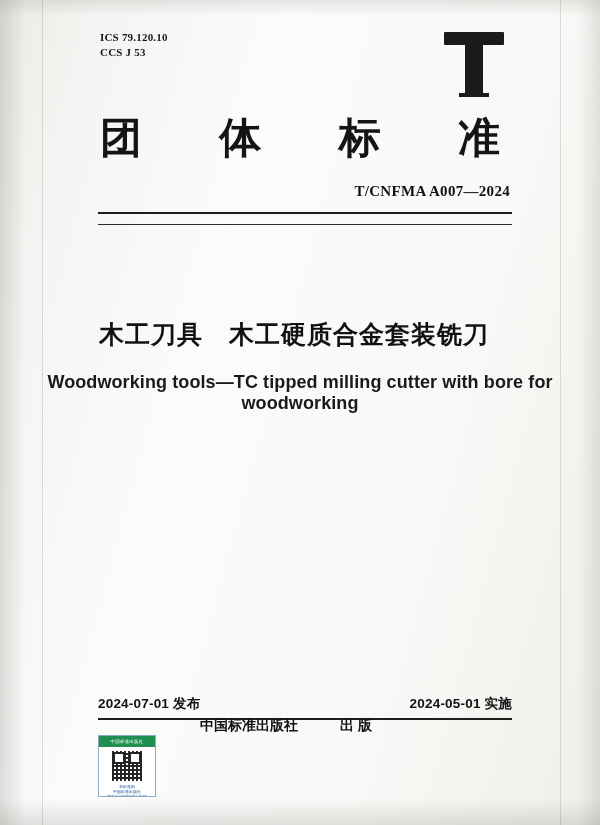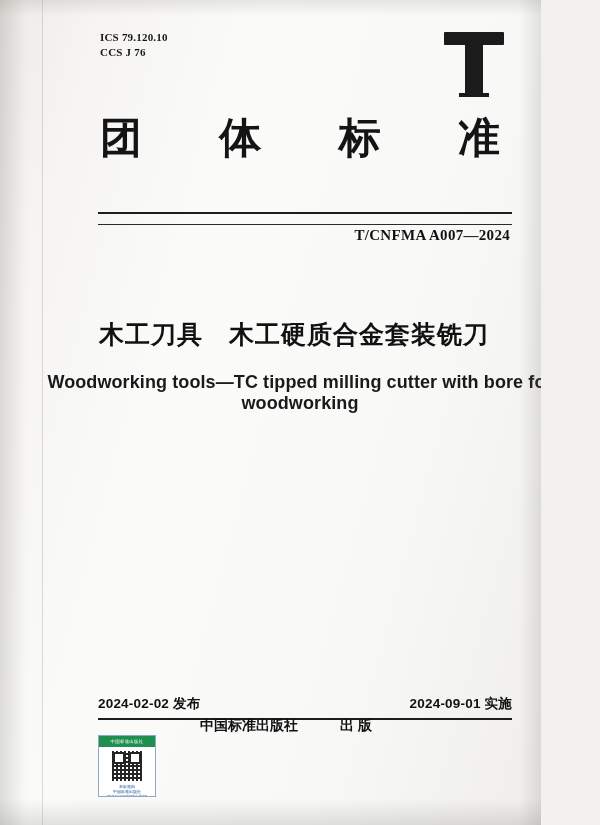--- a/index.html
+++ b/index.html
@@ -8,21 +8,21 @@
   }
   body {
     width: 600px;
     height: 825px;
     background: #f2f1ef;
     font-family: "Liberation Serif", serif;
     overflow: hidden;
   }
   .page {
     position: relative;
-    width: 541px;
+    width: 600px;
     height: 825px;
     background: linear-gradient(105deg, #eceae6 0%, #f5f4f2 12%, #fbfbfa 35%, #f8f8f6 70%, #efeeea 100%);
     box-sizing: border-box;
     overflow: hidden;
     padding-left: 32px;
   }
   
   .scan-shadow-left {
     position: absolute;
     left: 0; top: 0; bottom: 0;
@@ -133,21 +133,20 @@
   
   .std-number {
     position: absolute;
     right: 90px;
     top: 183px;
     font-family: "Liberation Serif", serif;
     font-size: 15px;
     font-weight: 700;
     color: #121212;
     letter-spacing: 0.3px;
-    margin-top: 44px;
   }
 
   .rule-top {
     position: absolute;
     left: 98px;
     right: 88px;
     top: 212px;
     height: 2px;
     background: #1d1d1d;
   }
@@ -297,21 +296,21 @@
   }
 </style>
 </head>
 <body>
 
 <div class="page">
   <div class="content">
 
     <div class="codes">
       <div>ICS 79.120.10</div>
-      <div>CCS J 76</div>
+      <div>CCS J 53</div>
     </div>
 
     <div class="t-logo">
       <div class="bar"></div>
       <div class="stem"></div>
     </div>
 
     <div class="big-title">
       <span>团</span>
       <span>体</span>
@@ -321,22 +320,22 @@
 
     <div class="std-number">T/CNFMA A007—2024</div>
 
     <div class="rule-top"></div>
     <div class="rule-second"></div>
 
     <div class="cn-title">木工刀具　木工硬质合金套装铣刀</div>
     <div class="en-title">Woodworking tools—TC tipped milling cutter with bore for woodworking</div>
 
     <div class="rule-bottom"></div>
-    <div class="date-release">2024-02-02 发布</div>
-    <div class="date-implement">2024-09-01 实施</div>
+    <div class="date-release">2024-07-01 发布</div>
+    <div class="date-implement">2024-05-01 实施</div>
 
     <div class="publishers">
       <span class="row">中国标准出版社　　　出 版</span>
     </div>
 
     <div class="seal">
       <div class="seal-top">中国标准出版社</div>
       <div class="qr"></div>
       <div class="seal-text">本标准由
 中国标准出版社

